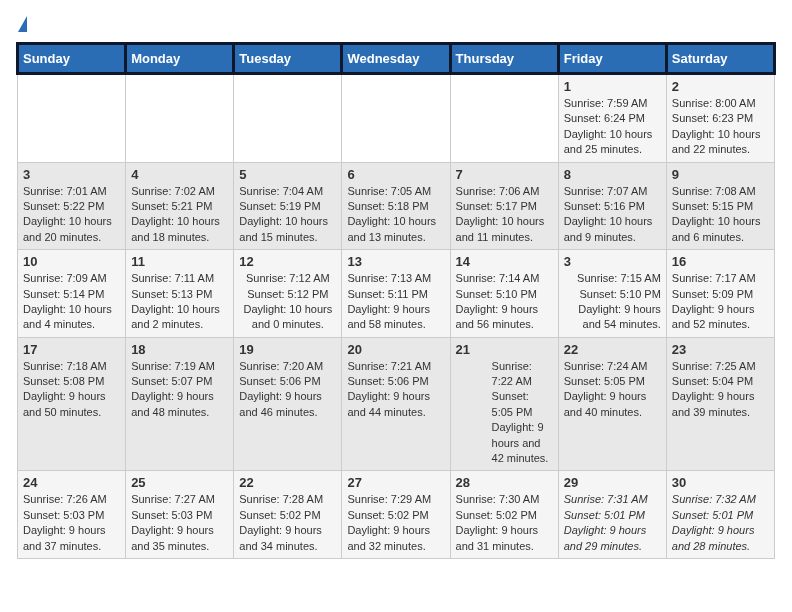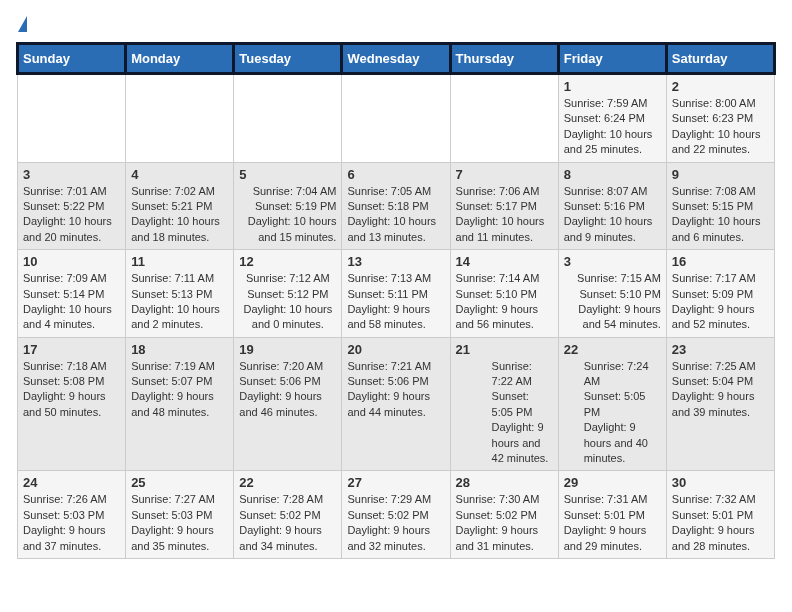--- a/index.html
+++ b/index.html
@@ -134,39 +134,39 @@
 Daylight: 10 hours and 20 minutes.</div>
         </td>
         <td>
           <span class="day-number">4</span>
           <div class="day-info" style="white-space: pre-line;">Sunrise: 7:02 AM
 Sunset: 5:21 PM
 Daylight: 10 hours and 18 minutes.</div>
         </td>
         <td>
           <span class="day-number">5</span>
-          <div class="day-info" style="white-space: pre-line; text-align: right;">Sunrise: 7:04 AM
+          <div class="day-info" style="white-space: pre-line;">Sunrise: 7:04 AM
 Sunset: 5:19 PM
 Daylight: 10 hours and 15 minutes.</div>
         </td>
         <td>
           <span class="day-number">6</span>
           <div class="day-info" style="white-space: pre-line;">Sunrise: 7:05 AM
 Sunset: 5:18 PM
 Daylight: 10 hours and 13 minutes.</div>
         </td>
         <td>
           <span class="day-number">7</span>
           <div class="day-info" style="white-space: pre-line;">Sunrise: 7:06 AM
 Sunset: 5:17 PM
 Daylight: 10 hours and 11 minutes.</div>
         </td>
         <td>
           <span class="day-number">8</span>
-          <div class="day-info" style="white-space: pre-line;">Sunrise: 8:07 AM
+          <div class="day-info" style="white-space: pre-line;">Sunrise: 7:07 AM
 Sunset: 5:16 PM
 Daylight: 10 hours and 9 minutes.</div>
         </td>
         <td>
           <span class="day-number">9</span>
           <div class="day-info" style="white-space: pre-line;">Sunrise: 7:08 AM
 Sunset: 5:15 PM
 Daylight: 10 hours and 6 minutes.</div>
         </td>
       </tr>
@@ -240,21 +240,21 @@
 Daylight: 9 hours and 44 minutes.</div>
         </td>
         <td>
           <span class="day-number">21</span>
           <div class="day-info" style="white-space: pre-line; margin-left: 36px;">Sunrise: 7:22 AM
 Sunset: 5:05 PM
 Daylight: 9 hours and 42 minutes.</div>
         </td>
         <td>
           <span class="day-number">22</span>
-          <div class="day-info" style="white-space: pre-line; margin-left: 20px;">Sunrise: 7:24 AM
+          <div class="day-info" style="white-space: pre-line;">Sunrise: 7:24 AM
 Sunset: 5:05 PM
 Daylight: 9 hours and 40 minutes.</div>
         </td>
         <td>
           <span class="day-number">23</span>
           <div class="day-info" style="white-space: pre-line;">Sunrise: 7:25 AM
 Sunset: 5:04 PM
 Daylight: 9 hours and 39 minutes.</div>
         </td>
       </tr>
@@ -284,25 +284,25 @@
 Daylight: 9 hours and 32 minutes.</div>
         </td>
         <td>
           <span class="day-number">28</span>
           <div class="day-info" style="white-space: pre-line;">Sunrise: 7:30 AM
 Sunset: 5:02 PM
 Daylight: 9 hours and 31 minutes.</div>
         </td>
         <td>
           <span class="day-number">29</span>
-          <div class="day-info" style="white-space: pre-line;">Sunrise: 7:31 AM
+          <div class="day-info" style="white-space: pre-line; font-style: italic;">Sunrise: 7:31 AM
 Sunset: 5:01 PM
 Daylight: 9 hours and 29 minutes.</div>
         </td>
         <td>
           <span class="day-number">30</span>
-          <div class="day-info" style="white-space: pre-line;">Sunrise: 7:32 AM
+          <div class="day-info" style="white-space: pre-line; font-style: italic;">Sunrise: 7:32 AM
 Sunset: 5:01 PM
 Daylight: 9 hours and 28 minutes.</div>
         </td>
       </tr>
     </tbody>
 </table>
 
 </body></html>

